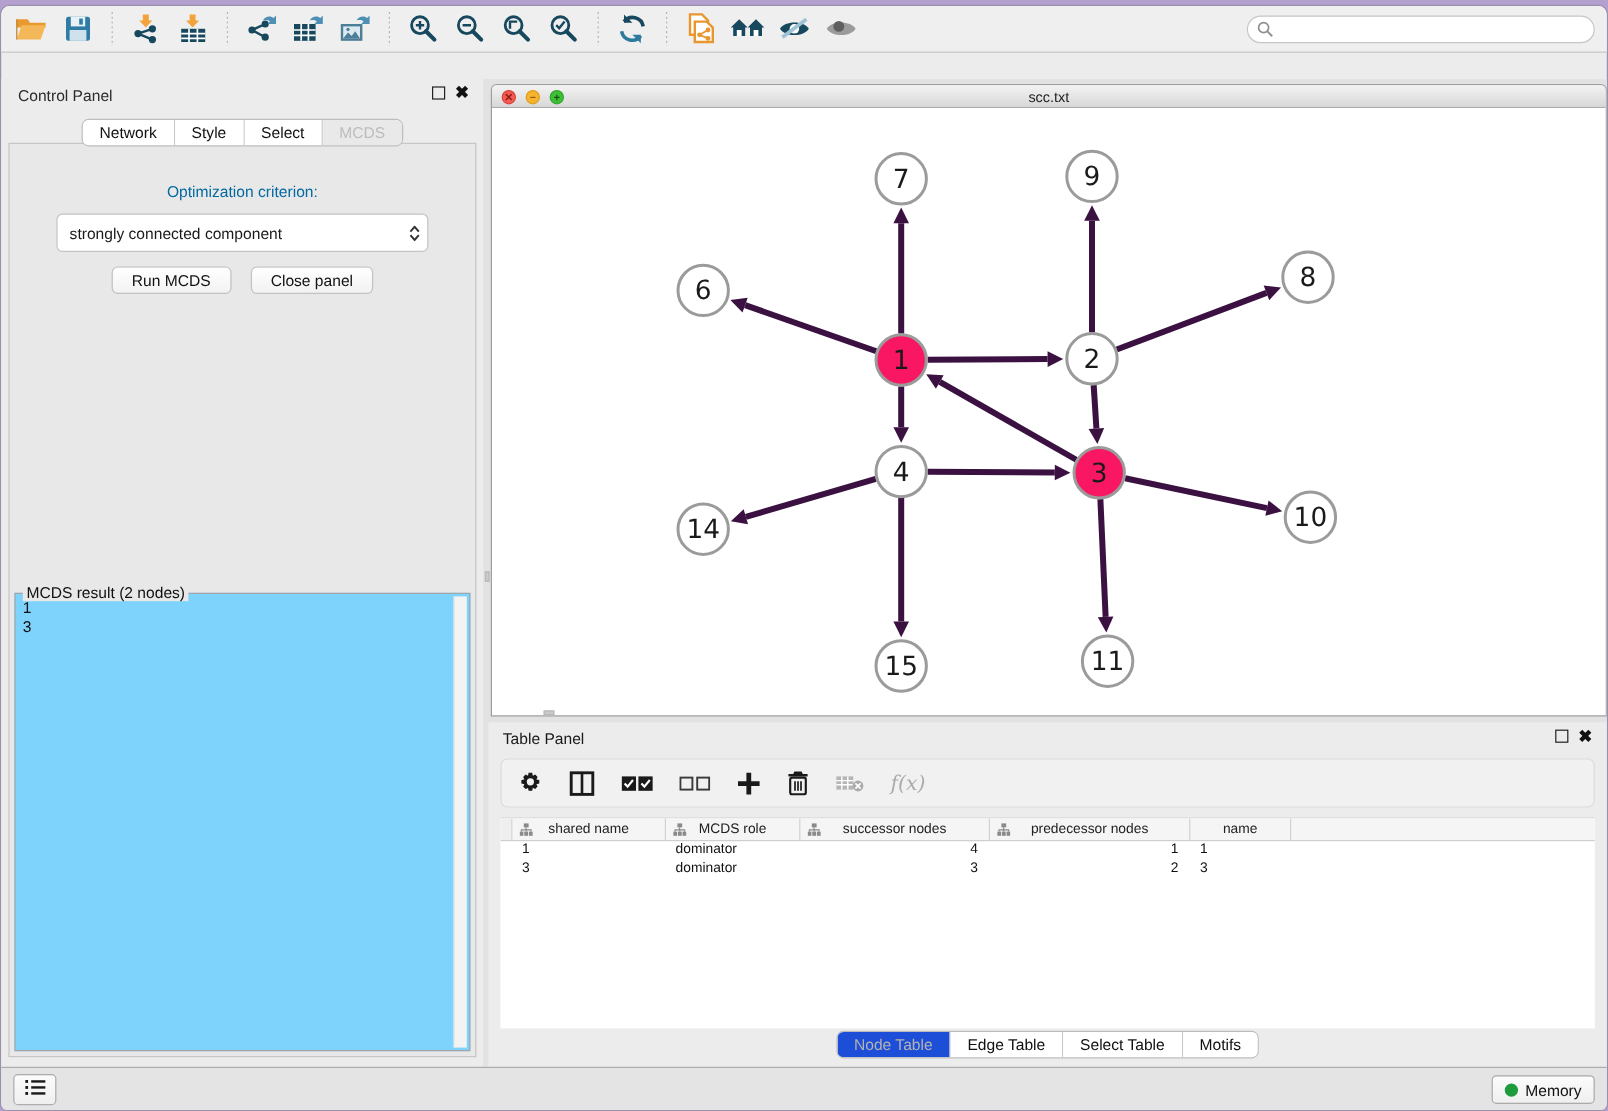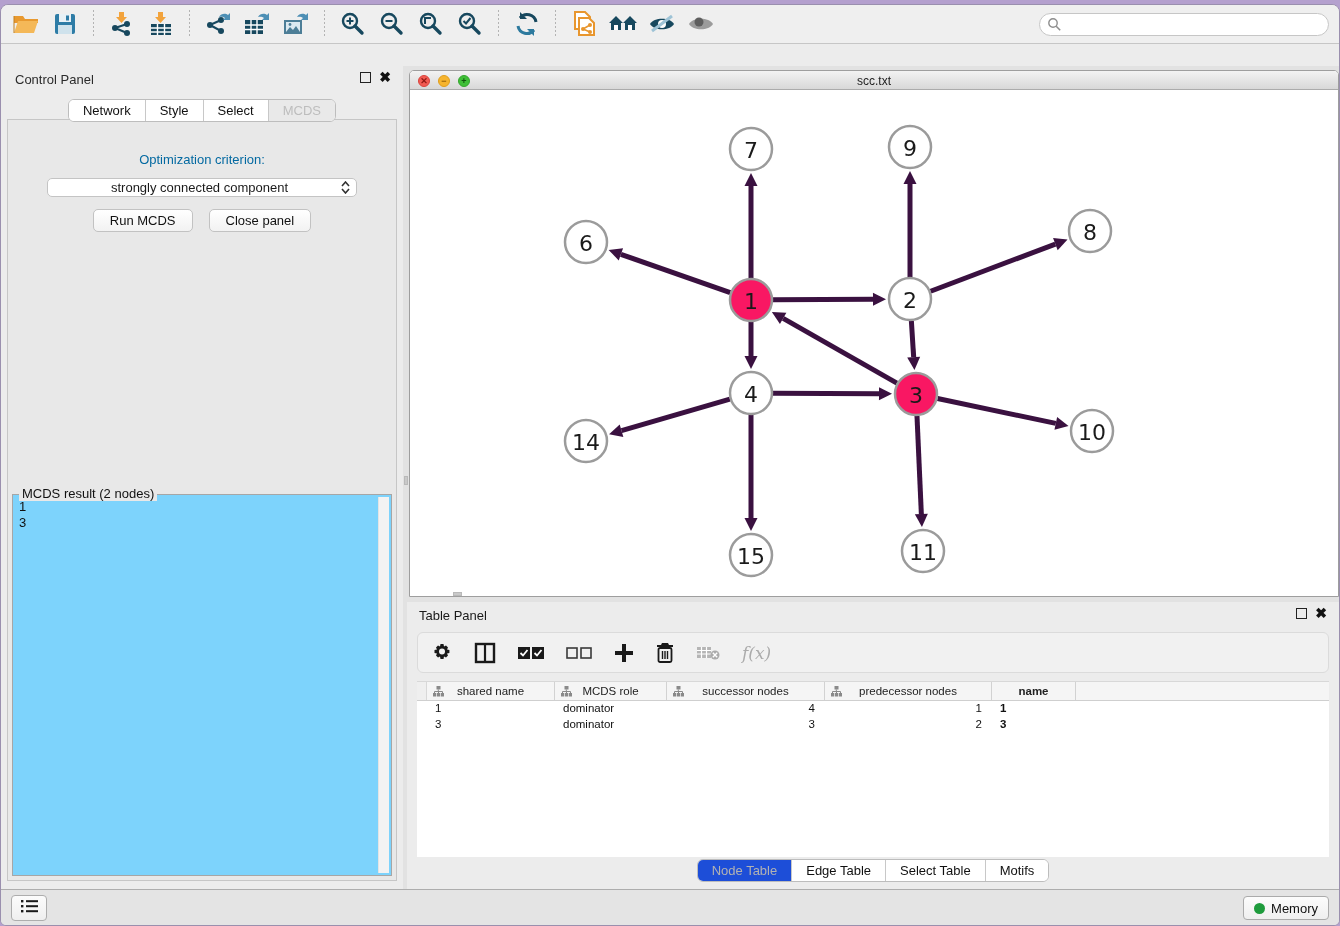--- a/index.html
+++ b/index.html
@@ -44,23 +44,23 @@
     background:#fff; font-size:13px; }
   .seg-tab { padding:3px 14px; border-right:1px solid #C8C8C8; background:#fff; color:#111;
     white-space:nowrap; }
   .seg-tab:last-child { border-right:none; }
   .seg-tab.active { background:#E9E9E9; color:#BDBDBD; }
   .cp-tabs-row { display:flex; justify-content:center; position:relative; z-index:2; margin-top:7px; }
 
   .cp-content { position:absolute; left:6px; right:6px; top:53px; bottom:8px;
     border:1px solid #C6C6C6; background:#E8E8E8; }
   .opt-label { text-align:center; margin-top:32px; font-size:13px; color:#0369a1; }
-  .select-box { width:310px; height:19px; margin:11px auto 0; background:#fff;
+  .select-box { width:310px; height:32px; margin:11px auto 0; background:#fff;
     border:1px solid #C4C4C4; border-radius:5px; display:flex; align-items:center;
-    padding:0 4px 0 10px; font-size:13px;text-align:center; }
+    padding:0 4px 0 10px; font-size:13px; }
   .select-box .sel-text { flex:1; }
   .stepper { display:flex; flex-direction:column; align-items:center; gap:1px; padding-right:2px; }
   .btn-row { display:flex; justify-content:center; gap:16px; margin-top:12px; }
   .mac-btn { padding:3px 16px; font-size:13px; border:1px solid #C2C2C2; border-radius:5px;
     background:linear-gradient(#FFFFFF,#F2F2F2); color:#111; }
 
   .result-box { position:absolute; left:4px; right:4px; top:374px; bottom:4px;
     border:1px solid #A6A6A6; background:#7dd3fc; }
   .result-legend { position:absolute; top:-9px; left:6px; background:#E8E8E8;
     padding:0 3px; font-size:13px; color:#111; }
@@ -110,21 +110,21 @@
   .nt-hcell .h-icon { position:absolute; left:6px; top:4px; }
   .nt-gutter { width:10px; background:#EFEFEF; border-right:1px solid #D8D8D8; }
   .nt-row { display:flex; height:16px; font-size:11.5px; color:#111; }
   .nt-cell { padding:1px 8px 0 8px; white-space:nowrap; overflow:hidden; }
   .nt-cell.right { text-align:right; padding-right:10px; }
   .c0 { width:10px; padding:0; }
   .c1 { width:128px; }
   .c2 { width:112px; }
   .c3 { width:158px; }
   .c4 { width:167px; }
-  .c5 { width:84px;font-weight:bold; }
+  .c5 { width:84px; }
 
   .tp-tabs-row { position:absolute; left:0; right:0; bottom:7px; display:flex; justify-content:center; }
   .tp-tabs-row .seg-tab.active { background:#1d4ed8; color:#B2B2B2; }
 
   
   .statusbar { position:absolute; left:0; right:0; bottom:0; height:36px; background:#E4E4E4;
     border-top:1px solid #ADADAD; }
   .list-btn { position:absolute; left:10px; top:5px; width:36px; height:26px;
     border:1px solid #ADADAD; border-radius:4px; background:linear-gradient(#FCFCFC,#EFEFEF);
     display:flex; align-items:center; justify-content:center; }

